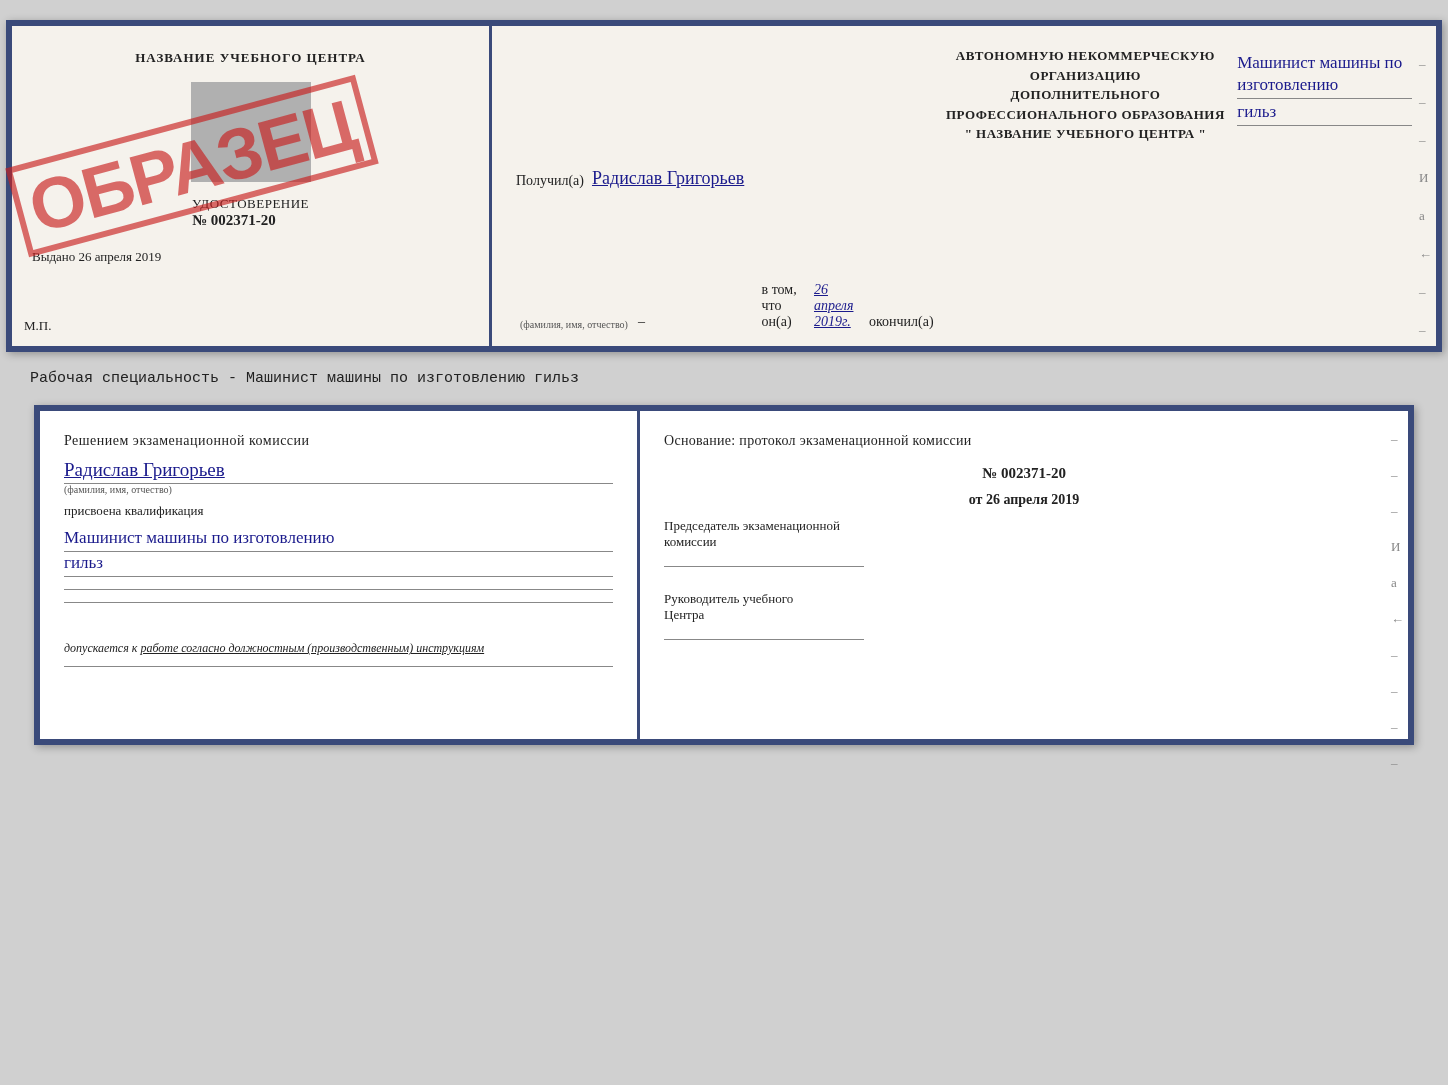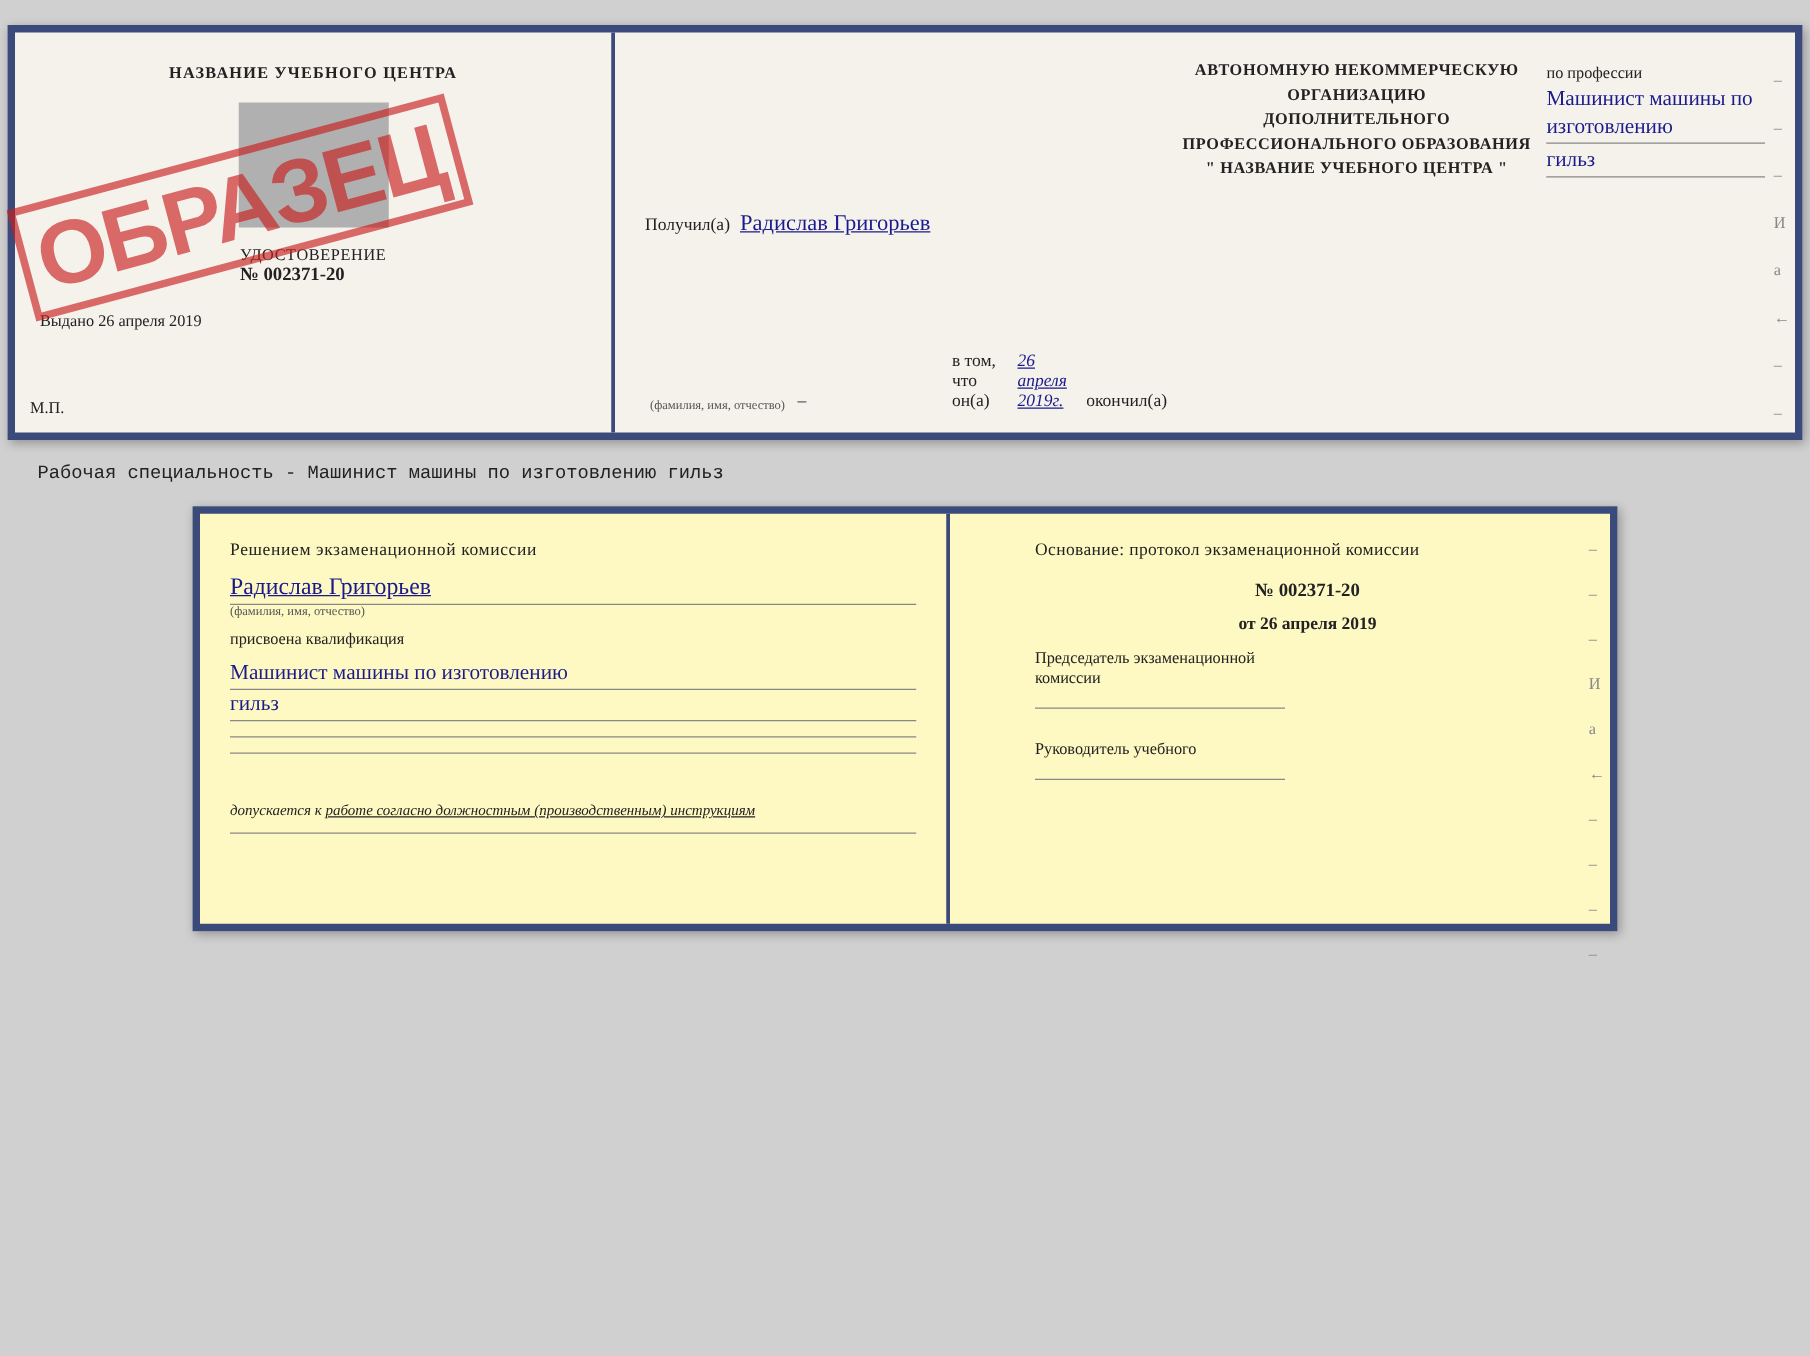--- a/index.html
+++ b/index.html
@@ -206,28 +206,27 @@
     .specialty-label {
       font-size: 15px;
       color: #222;
       font-family: Liberation Mono, monospace;
       align-self: flex-start;
       padding-left: 10px;
     }
 
     
     .bottom-card {
-      background: #fef9c3;
+      background: #ffffff;
       border: 6px solid #3a4a7a;
       display: flex;
-      width: 1140px;
+      width: 1380px;
       min-height: 340px;
       position: relative;
       box-shadow: 2px 2px 8px rgba(0,0,0,0.3);
-      gap: 44px;
     }
 
     .bottom-left {
       width: 600px;
       border-right: 3px solid #3a4a7a;
       padding: 22px 24px 16px 24px;
       display: flex;
       flex-direction: column;
       gap: 8px;
     }
@@ -378,21 +377,20 @@
       <div>АВТОНОМНУЮ НЕКОММЕРЧЕСКУЮ ОРГАНИЗАЦИЮ</div>
       <div>ДОПОЛНИТЕЛЬНОГО ПРОФЕССИОНАЛЬНОГО ОБРАЗОВАНИЯ</div>
       <div>
         <span>"</span>
         <span>НАЗВАНИЕ УЧЕБНОГО ЦЕНТРА</span>
         <span>"</span>
       </div>
     </div>
 
     <div class="professii-block">
-      <div class="po-professii">по профессии</div>
       <div class="professii-handwritten">Машинист машины по изготовлению</div>
       <div class="horizontal-line"></div>
       <div class="professii-handwritten">гильз</div>
       <div class="horizontal-line"></div>
     </div>
 
     <div class="side-dashes">
       <span class="side-dash">–</span>
       <span class="side-dash">–</span>
       <span class="side-dash">–</span>
@@ -447,20 +445,21 @@
     </div>
 
     <div class="predsedatel-block">
       <div class="predsedatel-label">Председатель экзаменационной</div>
       <div class="predsedatel-label">комиссии</div>
       <div class="horizontal-line-short" style="margin-top:16px;"></div>
     </div>
 
     <div class="rukovoditel-block">
       <div class="rukovoditel-label">Руководитель учебного</div>
+      <div class="rukovoditel-label">Центра</div>
       <div class="horizontal-line-short" style="margin-top:16px;"></div>
     </div>
 
     <div class="right-side-strip">
       <span class="side-dash">–</span>
       <span class="side-dash">–</span>
       <span class="side-dash">–</span>
       <span class="side-dash">И</span>
       <span class="side-dash">а</span>
       <span class="side-dash">←</span>

